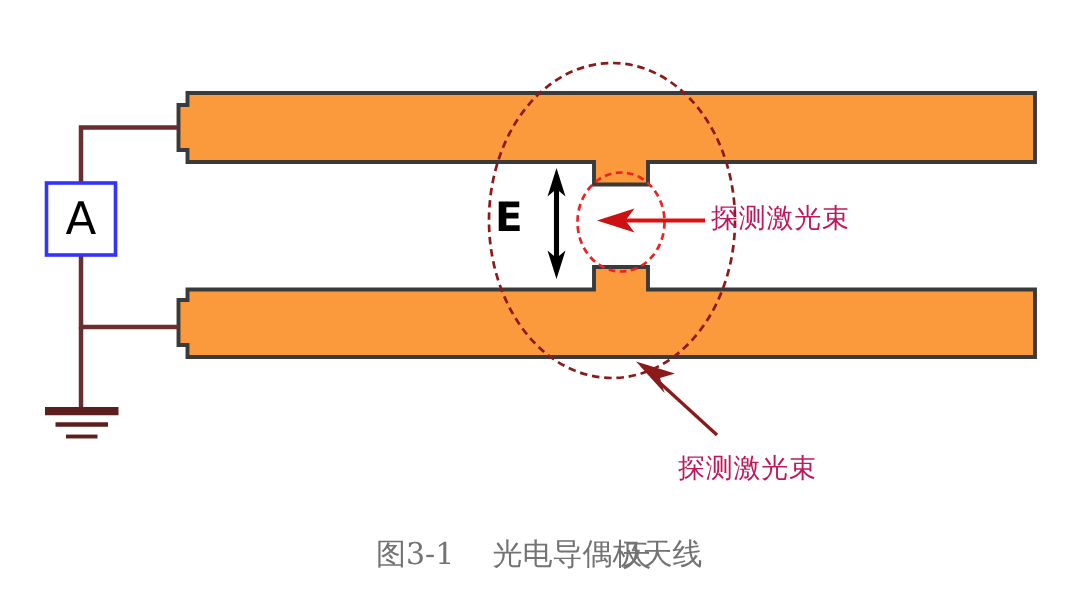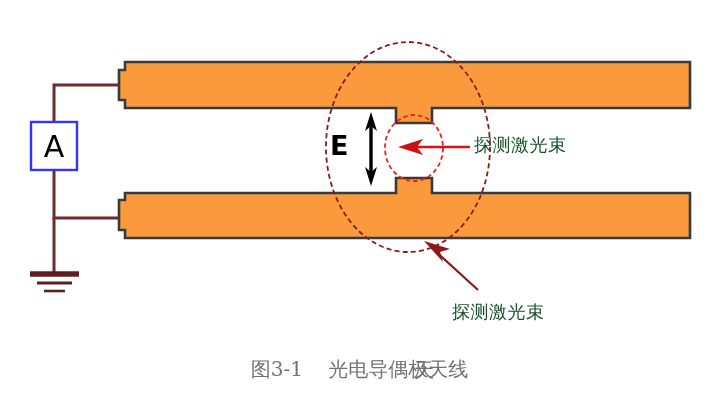--- a/index.html
+++ b/index.html
@@ -25,21 +25,21 @@
     position: absolute;
     left: 0;
     top: 0;
     width: 719px;
     height: 407px;
     display: block;
   }
   .label-text {
     position: absolute;
     white-space: nowrap;
-    color: #14532d;
+    color: #be185d;
     font-family: Liberation Mono, monospace;
   }
   #label-probe-laser {
     left: 474px;
     top: 133px;
     font-size: 18px;
     letter-spacing: 0.5px;
   }
   #label-thz-beam {
     left: 452px;

